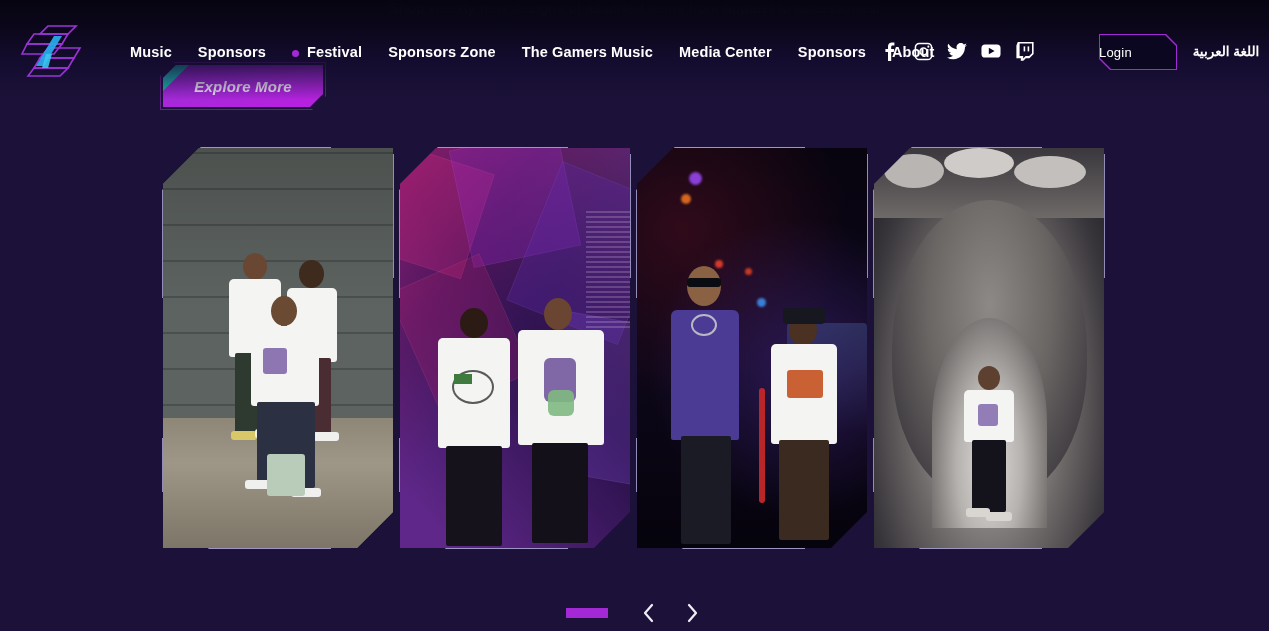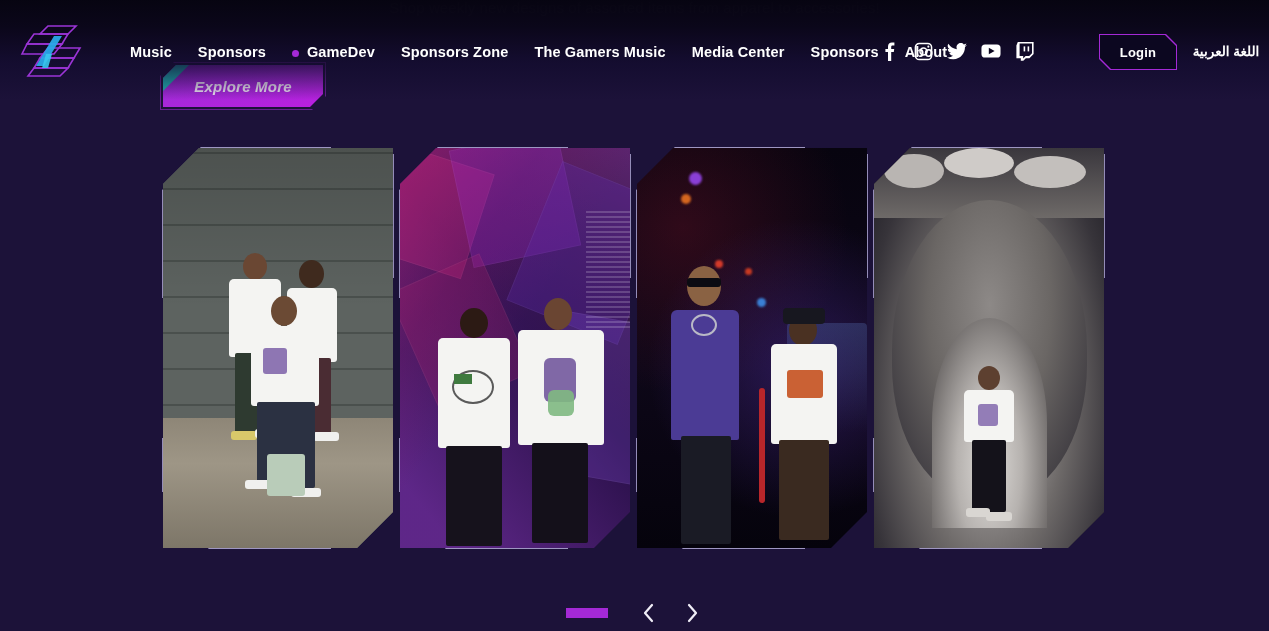--- a/index.html
+++ b/index.html
@@ -97,23 +97,22 @@
     display:flex; align-items:center; justify-content:center;
     cursor:pointer;
   }
   .social-icon svg { display:block; fill:#ffffff; }
 
   
   .login-btn {
     position:absolute;
     right:92px; top:34px;
     width:78px; height:36px;
-    display:flex; align-items:center; justify-content:center;
-    cursor:pointer;
-    font-weight:bold;
+    display:flex; align-items:center; justify-content:flex-start;
+    cursor:pointer;
   }
   .login-btn .lb-border {
     position:absolute; inset:0;
     background:#a429d6;
     clip-path:polygon(0 0, calc(100% - 11px) 0, 100% 11px, 100% 100%,
                       11px 100%, 0 calc(100% - 11px));
   }
   .login-btn .lb-fill {
     position:absolute; inset:1px;
     background:#0c0720;
@@ -318,21 +317,21 @@
 
     <div class="nav-links">
       <div class="nav-link">
         <span>Music</span>
       </div>
       <div class="nav-link">
         <span>Sponsors</span>
       </div>
       <div class="nav-link active">
         <span class="nav-dot"></span>
-        <span>GameDev</span>
+        <span>Festival</span>
       </div>
       <div class="nav-link">
         <span>Sponsors Zone</span>
       </div>
       <div class="nav-link">
         <span>The Gamers Music</span>
       </div>
       <div class="nav-link">
         <span>Media Center</span>
       </div>

